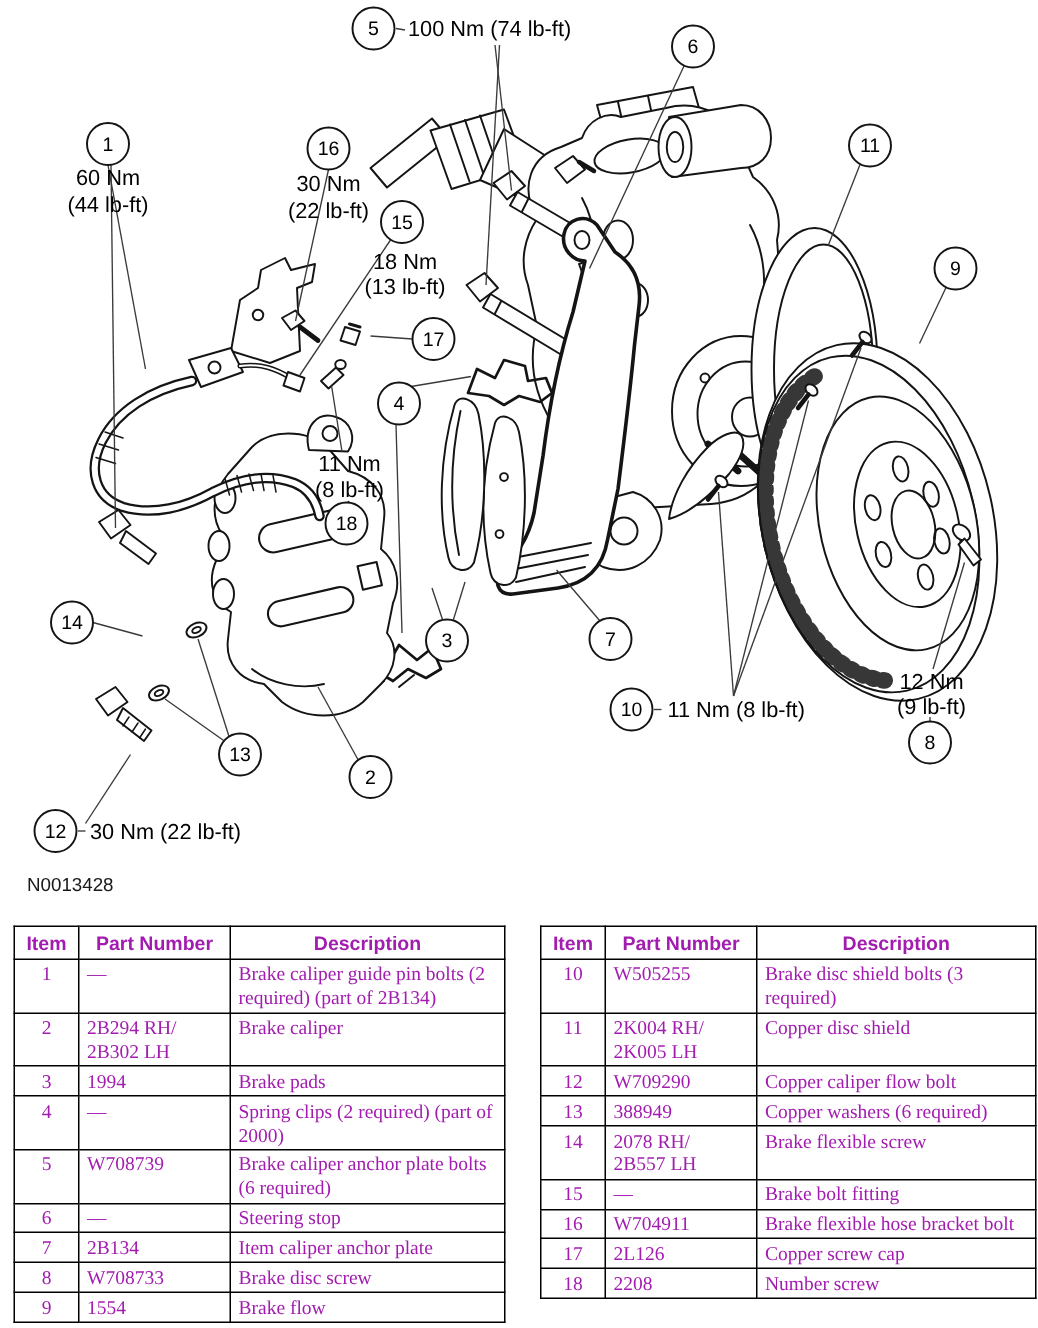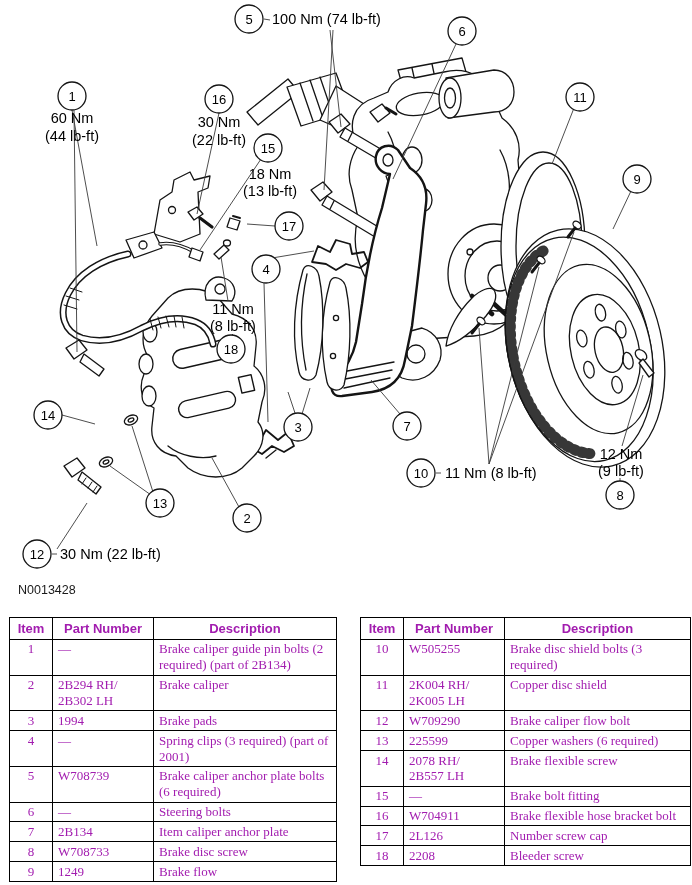--- a/index.html
+++ b/index.html
@@ -338,45 +338,45 @@
             <td>Brake caliper</td>
           </tr>
         <tr>
             <td class="c">3</td>
             <td class="pn">1994</td>
             <td>Brake pads</td>
           </tr>
         <tr>
             <td class="c">4</td>
             <td class="pn">—</td>
-            <td>Spring clips (3 required) (part of 2001)</td>
+            <td>Spring clips (2 required) (part of 2000)</td>
           </tr>
         <tr>
             <td class="c">5</td>
             <td class="pn">W708739</td>
             <td>Brake caliper anchor plate bolts (6 required)</td>
           </tr>
         <tr>
             <td class="c">6</td>
             <td class="pn">—</td>
-            <td>Steering bolts</td>
+            <td>Steering stop</td>
           </tr>
         <tr>
             <td class="c">7</td>
             <td class="pn">2B134</td>
             <td>Item caliper anchor plate</td>
           </tr>
         <tr>
             <td class="c">8</td>
             <td class="pn">W708733</td>
             <td>Brake disc screw</td>
           </tr>
         <tr>
             <td class="c">9</td>
-            <td class="pn">1249</td>
+            <td class="pn">1554</td>
             <td>Brake flow</td>
           </tr>
       </tbody>
     </table>
 
     <table class="parts rt">
       <colgroup>
           <col class="item">
           <col class="part">
           <col>
@@ -396,25 +396,25 @@
           </tr>
         <tr>
             <td class="c">11</td>
             <td class="pn">2K004 RH/
 2K005 LH</td>
             <td>Copper disc shield</td>
           </tr>
         <tr>
             <td class="c">12</td>
             <td class="pn">W709290</td>
-            <td>Brake caliper flow bolt</td>
+            <td>Copper caliper flow bolt</td>
           </tr>
         <tr>
             <td class="c">13</td>
-            <td class="pn">225599</td>
+            <td class="pn">388949</td>
             <td>Copper washers (6 required)</td>
           </tr>
         <tr>
             <td class="c">14</td>
             <td class="pn">2078 RH/
 2B557 LH</td>
             <td>Brake flexible screw</td>
           </tr>
         <tr>
             <td class="c">15</td>
@@ -422,24 +422,24 @@
             <td>Brake bolt fitting</td>
           </tr>
         <tr>
             <td class="c">16</td>
             <td class="pn">W704911</td>
             <td>Brake flexible hose bracket bolt</td>
           </tr>
         <tr>
             <td class="c">17</td>
             <td class="pn">2L126</td>
-            <td>Number screw cap</td>
+            <td>Copper screw cap</td>
           </tr>
         <tr>
             <td class="c">18</td>
             <td class="pn">2208</td>
-            <td>Bleeder screw</td>
+            <td>Number screw</td>
           </tr>
       </tbody>
     </table>
 
   </div>
 </div>
 
 </body></html>

